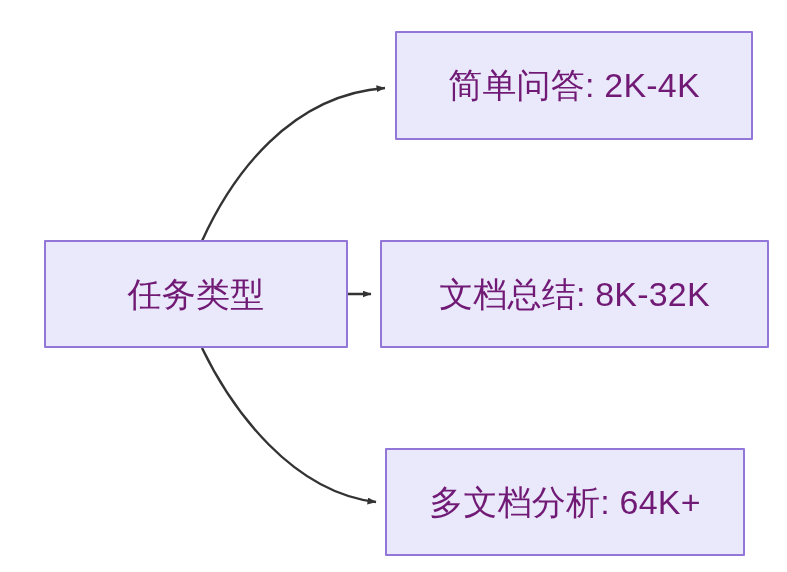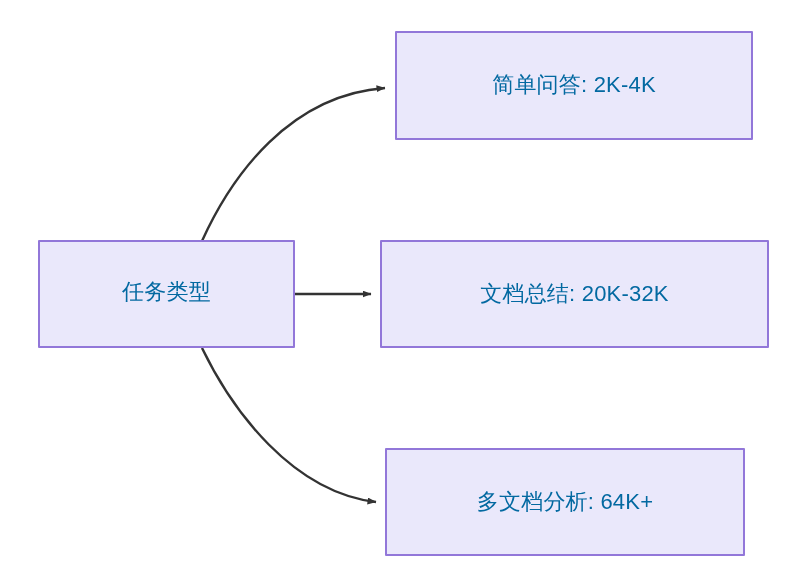--- a/index.html
+++ b/index.html
@@ -31,29 +31,29 @@
     position: absolute;
     box-sizing: border-box;
     background: #eae8fb;
     border: 2px solid #9277d9;
     border-radius: 1px;
     display: flex;
     align-items: center;
     justify-content: center;
   }
   .node-label {
-    color: #0369a1;
-    font-size: 22px;
+    color: #701a75;
+    font-size: 34px;
     font-weight: 400;
     line-height: 1.2;
     letter-spacing: 0.2px;
     white-space: nowrap;
     text-align: center;
   }
-  #node-source   { left: 38px;  top: 240px; width: 257px; height: 108px; font-family: Liberation Mono, monospace; }
+  #node-source   { left: 44px;  top: 240px; width: 304px; height: 108px; }
   #node-simple   { left: 395px; top: 31px;  width: 358px; height: 109px; }
   #node-summary  { left: 380px; top: 240px; width: 389px; height: 108px; }
   #node-multidoc { left: 385px; top: 448px; width: 360px; height: 108px; }
 </style>
 </head>
 <body>
 
 <div id="diagram-canvas">
 
   <svg id="edge-layer" width="787" height="572" viewBox="0 0 787 572" xmlns="http://www.w3.org/2000/svg">
@@ -72,20 +72,20 @@
 
   <div class="node" id="node-source">
     <span class="node-label">任务类型</span>
   </div>
 
   <div class="node" id="node-simple">
     <span class="node-label">简单问答: 2K-4K</span>
   </div>
 
   <div class="node" id="node-summary">
-    <span class="node-label">文档总结: 20K-32K</span>
+    <span class="node-label">文档总结: 8K-32K</span>
   </div>
 
   <div class="node" id="node-multidoc">
     <span class="node-label">多文档分析: 64K+</span>
   </div>
 
 </div>
 
 </body></html>

